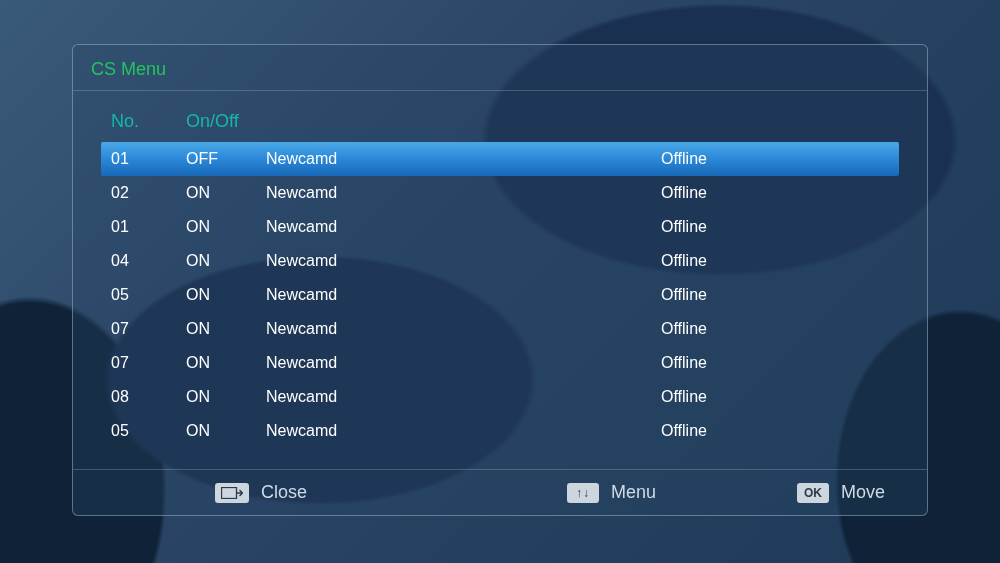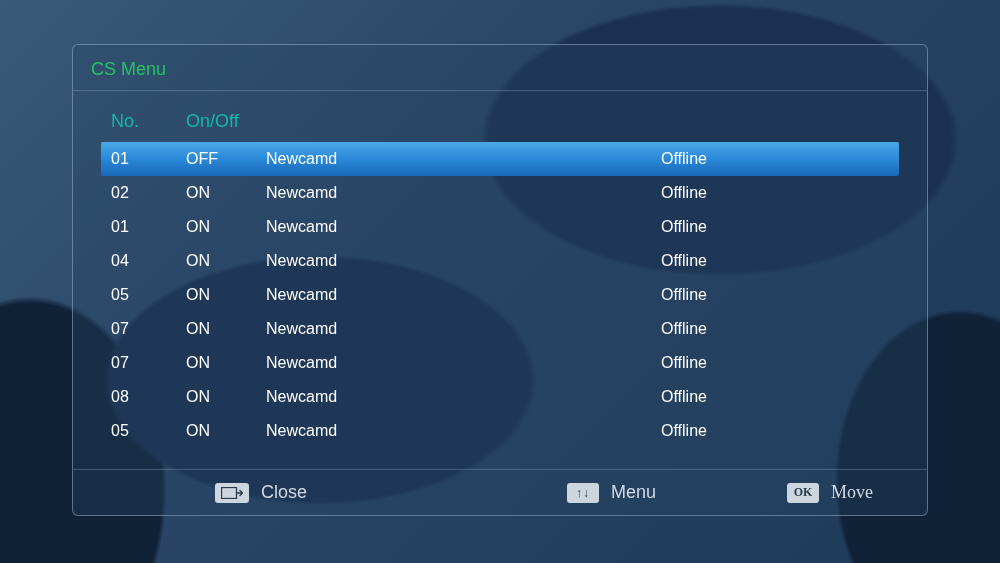--- a/index.html
+++ b/index.html
@@ -96,21 +96,21 @@
   font-size: 18px;
   padding: 0 34px;
 }
 .footer .grp {
   display: flex;
   align-items: center;
   gap: 12px;
 }
 .footer .grp1 { margin-left: 108px; }
 .footer .grp2 { margin-left: 260px; }
-.footer .grp3 { margin-left: auto; margin-right: 20px; font-family: Liberation Serif, serif; }
+.footer .grp3 { margin-left: auto; margin-right: 8px; }
 
 .keycap {
   display: inline-flex;
   align-items: center;
   justify-content: center;
   background: #cdd6de;
   color: #2a3a4a;
   height: 20px;
   border-radius: 3px;
   font-size: 12px;

